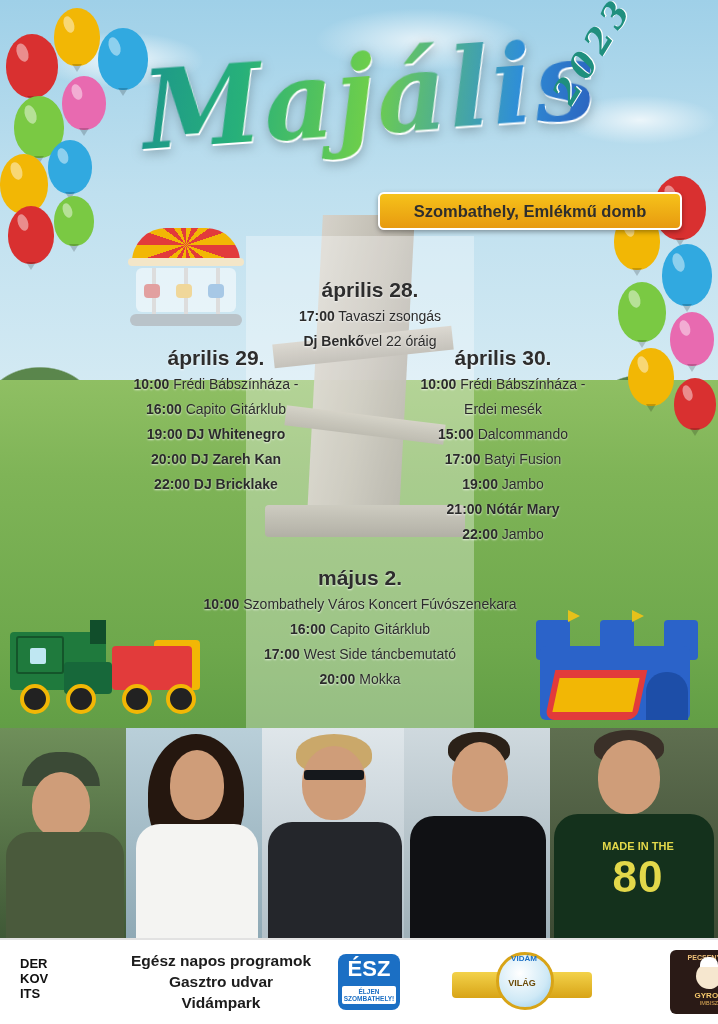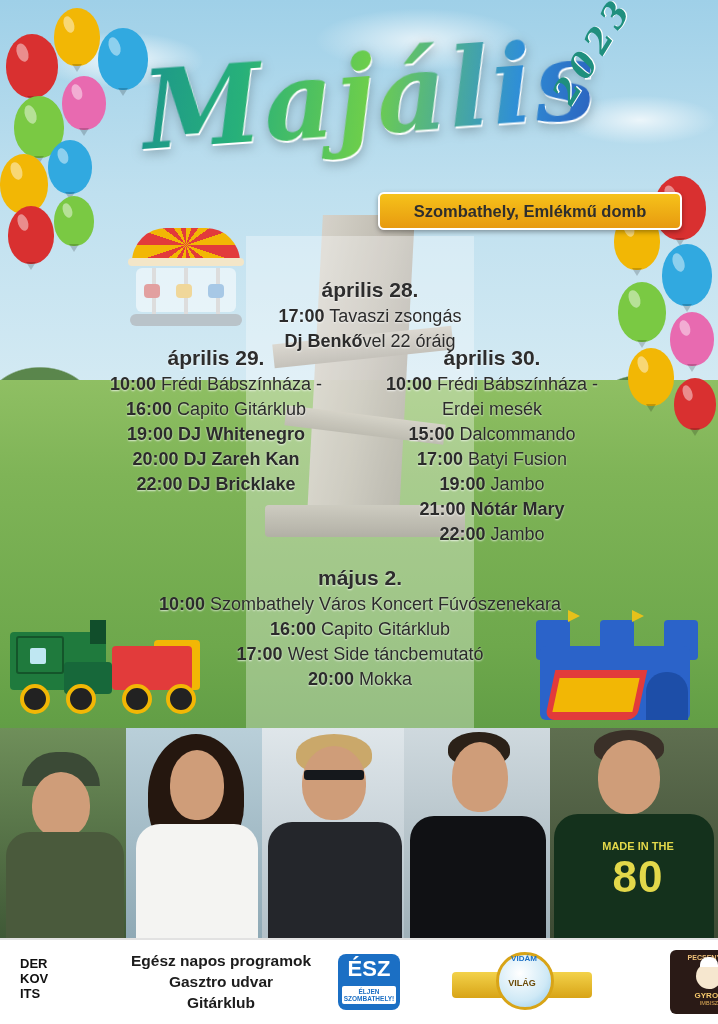--- a/index.html
+++ b/index.html
@@ -69,31 +69,31 @@
   .sched-veil{
     position:absolute;left:246px;top:0;width:228px;height:500px;
     background:rgba(255,255,255,.33);
   }
 
   .day-title{
     font-size:21px;font-weight:700;color:#2d2d2d;margin:0 0 2px 0;
     text-shadow:0 1px 2px rgba(255,255,255,.8);
   }
   .row{
-    font-size:18px;line-height:25px;color:#2b2b2b;
+    font-size:14px;line-height:25px;color:#2b2b2b;
     text-shadow:0 1px 2px rgba(255,255,255,.75);
     white-space:nowrap;
   }
   .row .t{font-weight:700;}
   .row .n{font-weight:400;}
   .row .nb{font-weight:700;}
 
   .block-top{position:absolute;left:180px;top:14px;width:380px;margin-top:28px;}
   .col-left{position:absolute;left:92px;top:110px;width:248px;}
-  .col-right{position:absolute;left:367px;top:110px;width:250px;}
+  .col-right{position:absolute;left:378px;top:110px;width:250px;}
   .block-bottom{position:absolute;left:110px;top:330px;width:500px;}
 
   
   .title-wrap{position:absolute;left:0;top:12px;width:718px;height:190px;}
   .majalis{
     position:absolute;left:120px;top:8px;width:500px;height:160px;
     font-family:"DejaVu Serif", serif;
     font-style:italic;font-weight:700;
     font-size:108px;
     background:linear-gradient(100deg,#1a8f8f 0%,#27b07a 25%,#6fcf4a 50%,#2f8fd6 78%,#2a4fb5 100%);
@@ -493,21 +493,21 @@
 
     <div class="logo-derkovits">
       <div>DER</div>
         <div>KOV</div>
         <div>ITS</div>
     </div>
 
     <div class="foot-text">
       <div>Egész napos programok</div>
       <div>Gasztro udvar</div>
-      <div>Gitárklub</div>
+      <div>Vidámpark</div>
     </div>
 
     <div class="logo-esz">
       <span class="big">ÉSZ</span>
       <span class="sm">ÉLJEN SZOMBATHELY!</span>
     </div>
 
     <div class="logo-vidam">
       <div class="vid-ribbon"></div>
       <div class="vid-circle"></div>

